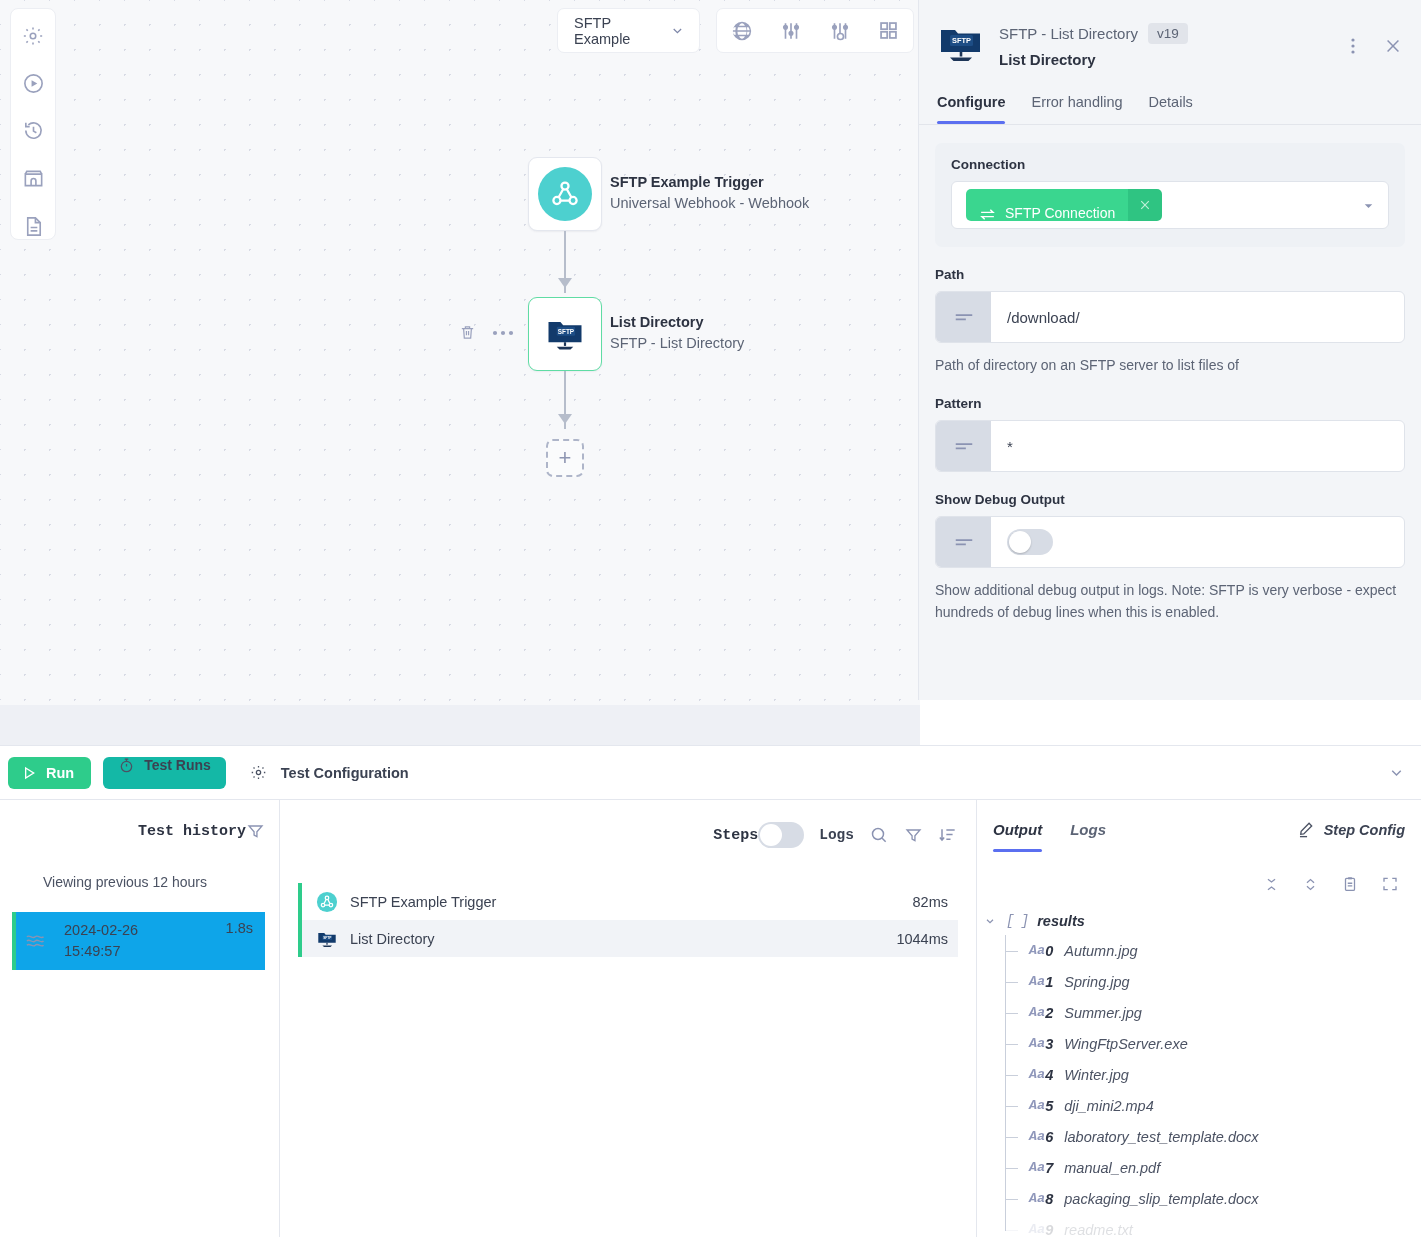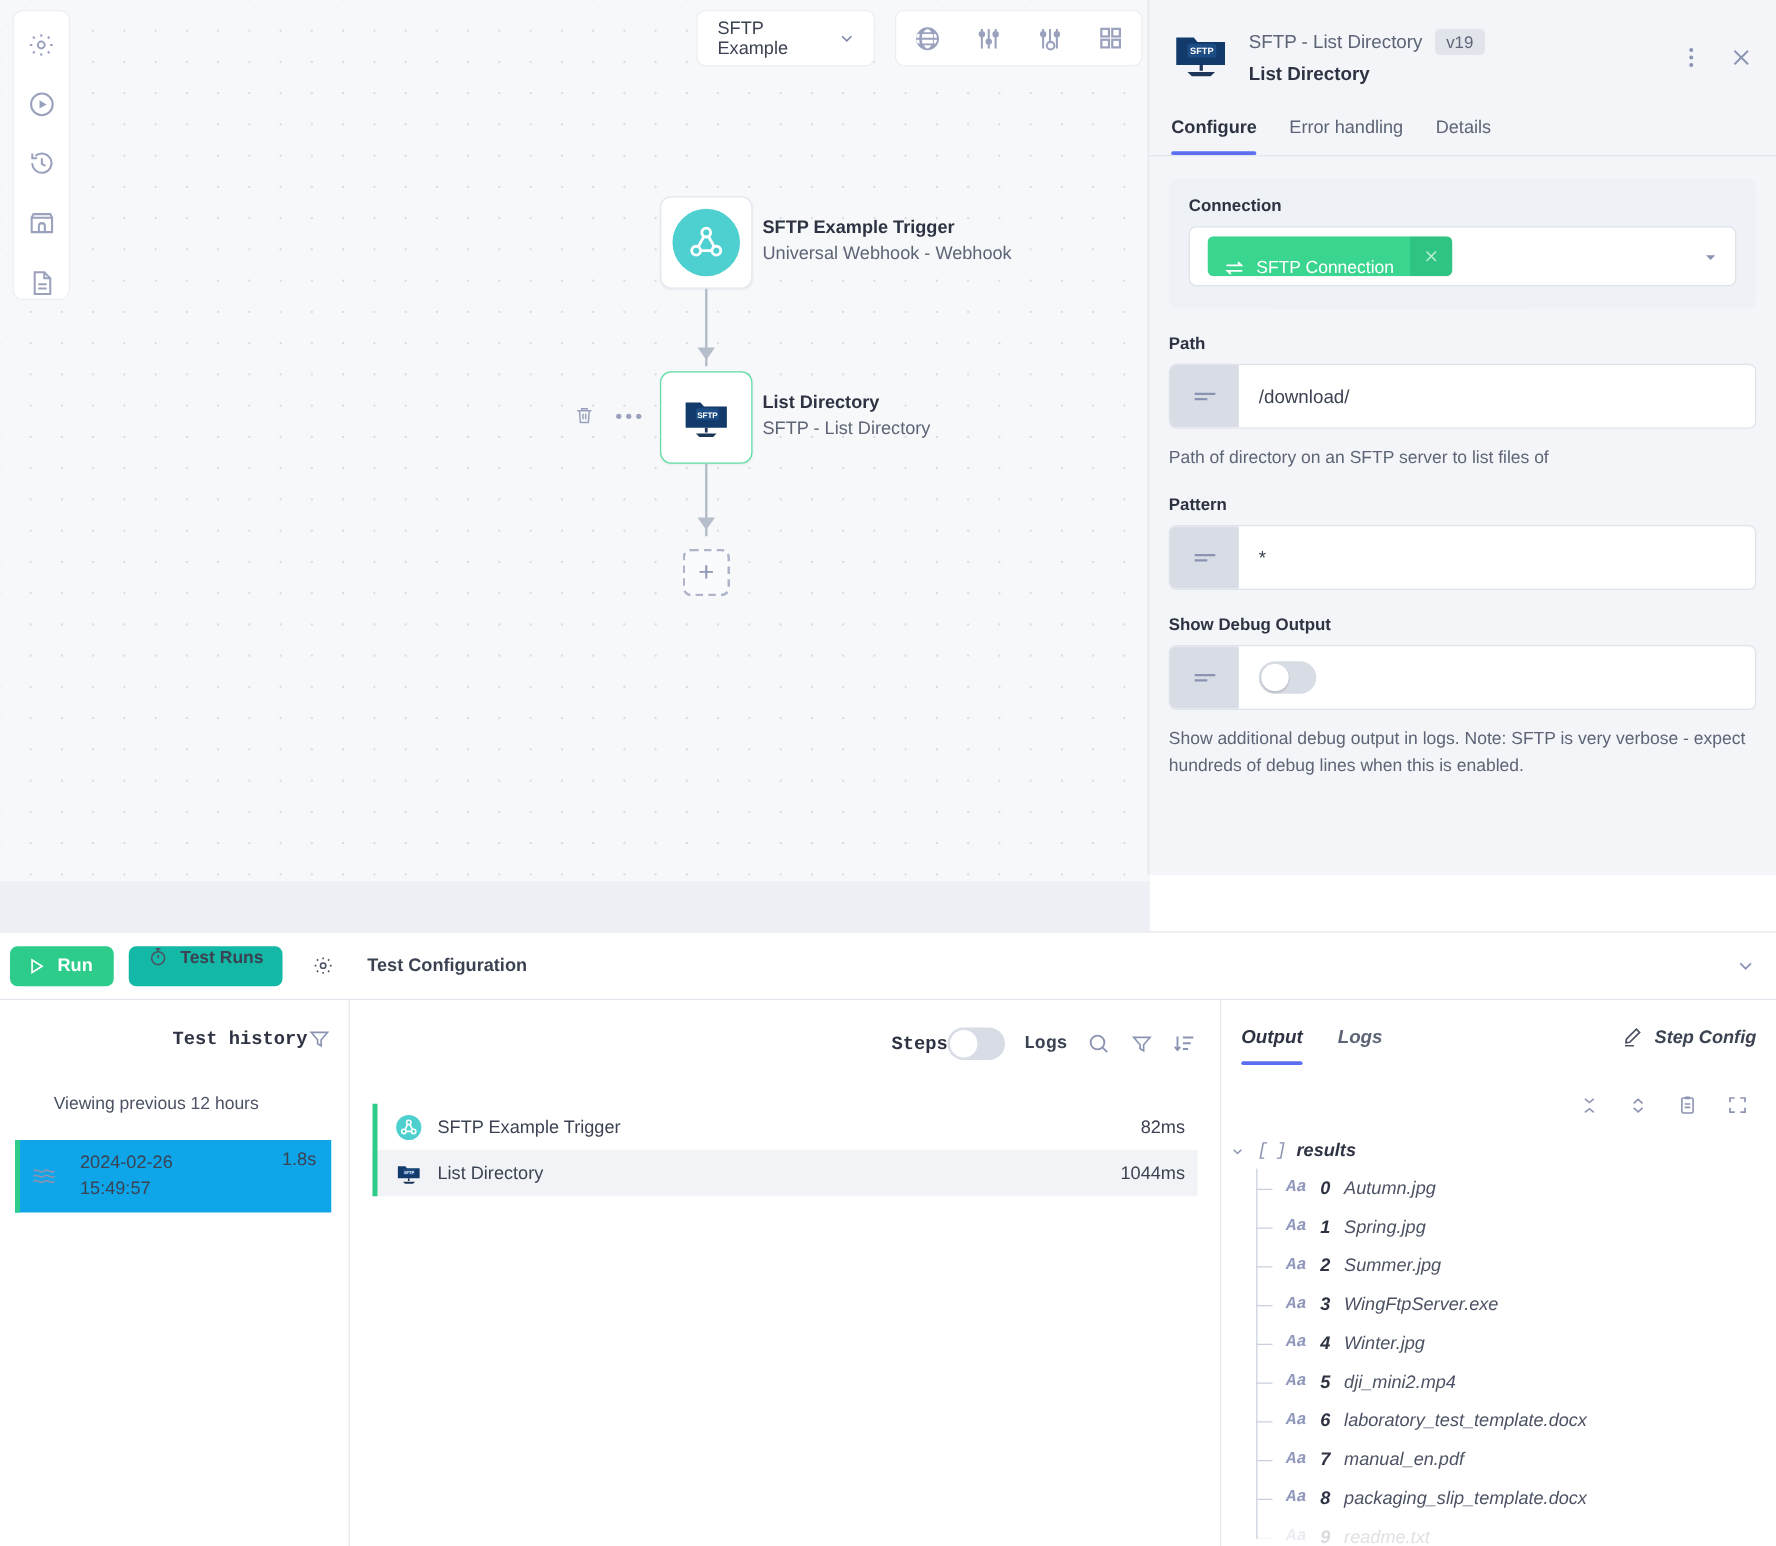--- a/index.html
+++ b/index.html
@@ -171,21 +171,21 @@
     background: #2ecc8b; color: #fff; border-radius: 6px; height: 32px;
     display: flex; align-items: center; gap: 9px; padding: 0 17px 0 13px;
     font-size: 14.5px; font-weight: bold; cursor: pointer;
   }
   .btn-soft {
     background: #14b8a6; color: #3b4252; border-radius: 6px; height: 32px;
     display: flex; align-items: flex-start; gap: 9px; padding: 0 15px;
     font-size: 14px; font-weight: bold; cursor: pointer; margin-left: 12px;
   }
   .btn-ghost {
-    color: #3b4252; height: 32px; display: flex; align-items: center; gap: 27px;
+    color: #3b4252; height: 32px; display: flex; align-items: center; gap: 14px;
     padding: 0 12px; font-size: 14.5px; font-weight: bold; cursor: pointer; margin-left: 12px;
   }
   .testbar-caret { margin-left: auto; color: #8b93b2; cursor: pointer; padding-right: 6px; }
 
   
   .bottom { position: absolute; left: 0; top: 800px; width: 1421px; height: 437px; display: flex; }
   .col-history { width: 280px; border-right: 1px solid #e4e7ee; padding: 22px 14px 0 12px; }
   .col-steps { width: 697px; border-right: 1px solid #e4e7ee; padding: 22px 18px 0 18px; }
   .col-output { flex: 1; padding: 20px 0 0 0; font-style: italic; }
 
@@ -240,21 +240,21 @@
   .tree-children { position: relative; margin-left: 22px; padding-left: 24px; }
   .tree-children::before {
     content: ""; position: absolute; left: 0; top: 0; bottom: 14px; width: 1px; background: #c9cfdb;
   }
   .tree-item { display: flex; align-items: center; height: 31px; position: relative; cursor: pointer; }
   .tree-item::before {
     content: ""; position: absolute; left: -24px; top: 50%; width: 13px; height: 1px; background: #c9cfdb;
   }
   .type-str {
     color: #9098bb; font-family: "Liberation Mono", monospace; font-size: 13.5px;
-    font-weight: bold; margin-right: 11px;
+    font-weight: bold; 
   }
   .tree-idx { color: #2d3342; font-weight: bold; margin-right: 11px; }
   .tree-val { color: #4b5263; }
   .tree-fade { opacity: .18; }
 
   svg { display: block; }
 </style>
 </head>
 <body>
 

